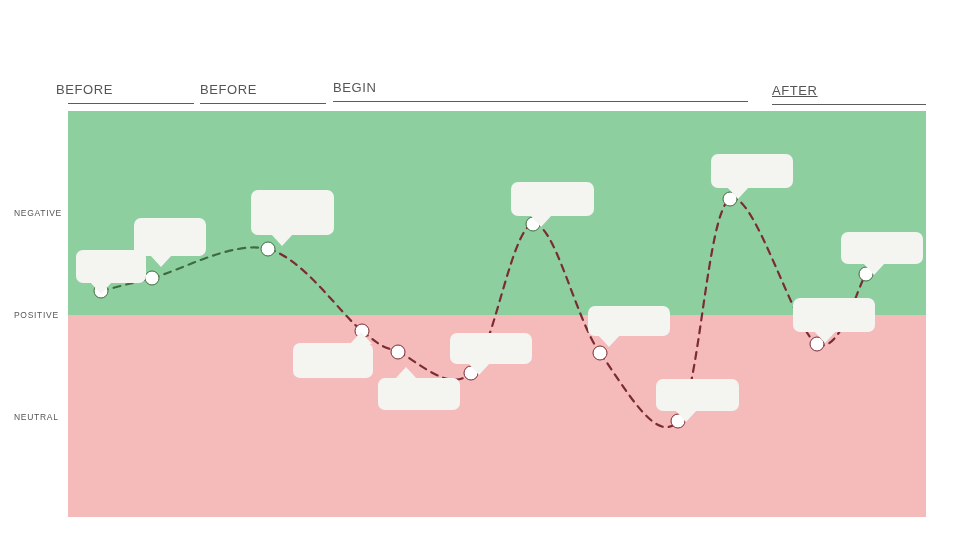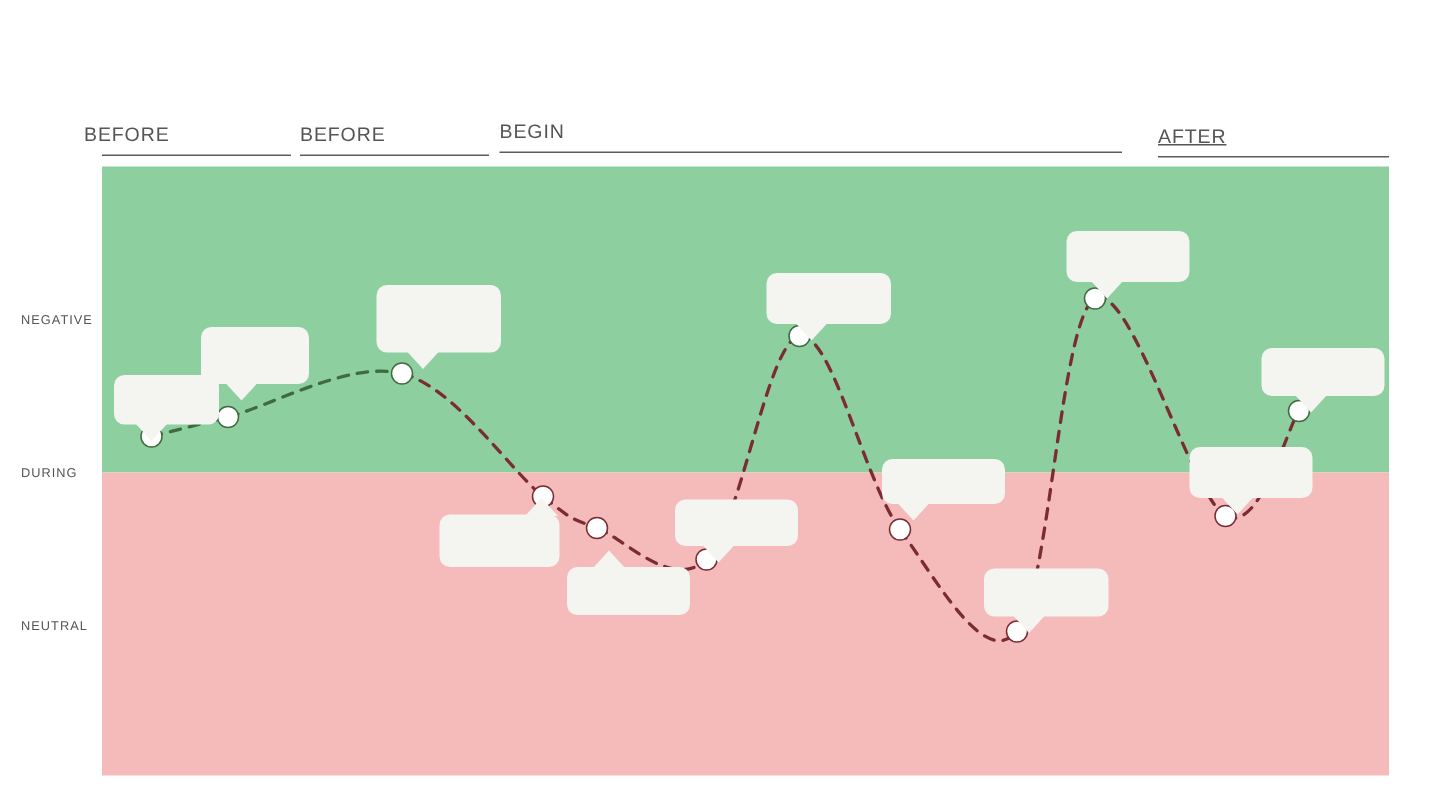--- a/index.html
+++ b/index.html
@@ -113,21 +113,21 @@
       <div class="phase-label" style="left: 200px; top: 82px;">BEFORE</div>
       <div class="phase-rule" style="left: 200px; top: 103px; width: 126px; background: rgb(92, 92, 92);"></div>
       <div class="phase-label" style="left: 333px; top: 80px;">BEGIN</div>
       <div class="phase-rule" style="left: 333px; top: 101px; width: 415px; background: rgb(92, 92, 92);"></div>
       <div class="phase-label" style="left: 772px; top: 83px; text-decoration: underline;">AFTER</div>
       <div class="phase-rule" style="left: 772px; top: 104px; width: 154px; background: rgb(92, 92, 92);"></div>
     </div>
 
   <div id="y-axis">
       <div class="y-label" style="left: 14px; top: 208px; color: rgb(85, 85, 85);">NEGATIVE</div>
-      <div class="y-label" style="left: 14px; top: 310px; color: rgb(85, 85, 85);">DURING</div>
+      <div class="y-label" style="left: 14px; top: 310px; color: rgb(85, 85, 85);">POSITIVE</div>
       <div class="y-label" style="left: 14px; top: 412px; color: rgb(85, 85, 85);">NEUTRAL</div>
     </div>
 
   <div id="plot" style="left: 68px; top: 111px; width: 858px; height: 406px;">
     <div class="band" id="band-positive" style="top: 0px; height: 204px; background: rgb(142, 207, 160);"></div>
     <div class="band" id="band-negative" style="top: 204px; height: 202px; background: rgb(245, 187, 187);"></div>
     <svg id="lines" width="858" height="406" viewBox="0 0 858 406">
         <path d="M33,180 C41.5,177.83333333333334 56.16666666666667,174 84,167" stroke="#3f6b3f" stroke-width="2.2" fill="none" stroke-dasharray="7 6" stroke-linecap="round"></path>
         <path d="M84,167 C111.83333333333333,160 165,129.16666666666666 200,138" stroke="#3f6b3f" stroke-width="2.2" fill="none" stroke-dasharray="7 6" stroke-linecap="round"></path>
         <path d="M200,138 C235,146.83333333333334 272.3333333333333,202.83333333333334 294,220" stroke="#7a2b33" stroke-width="2.2" fill="none" stroke-dasharray="7 6" stroke-linecap="round"></path>

